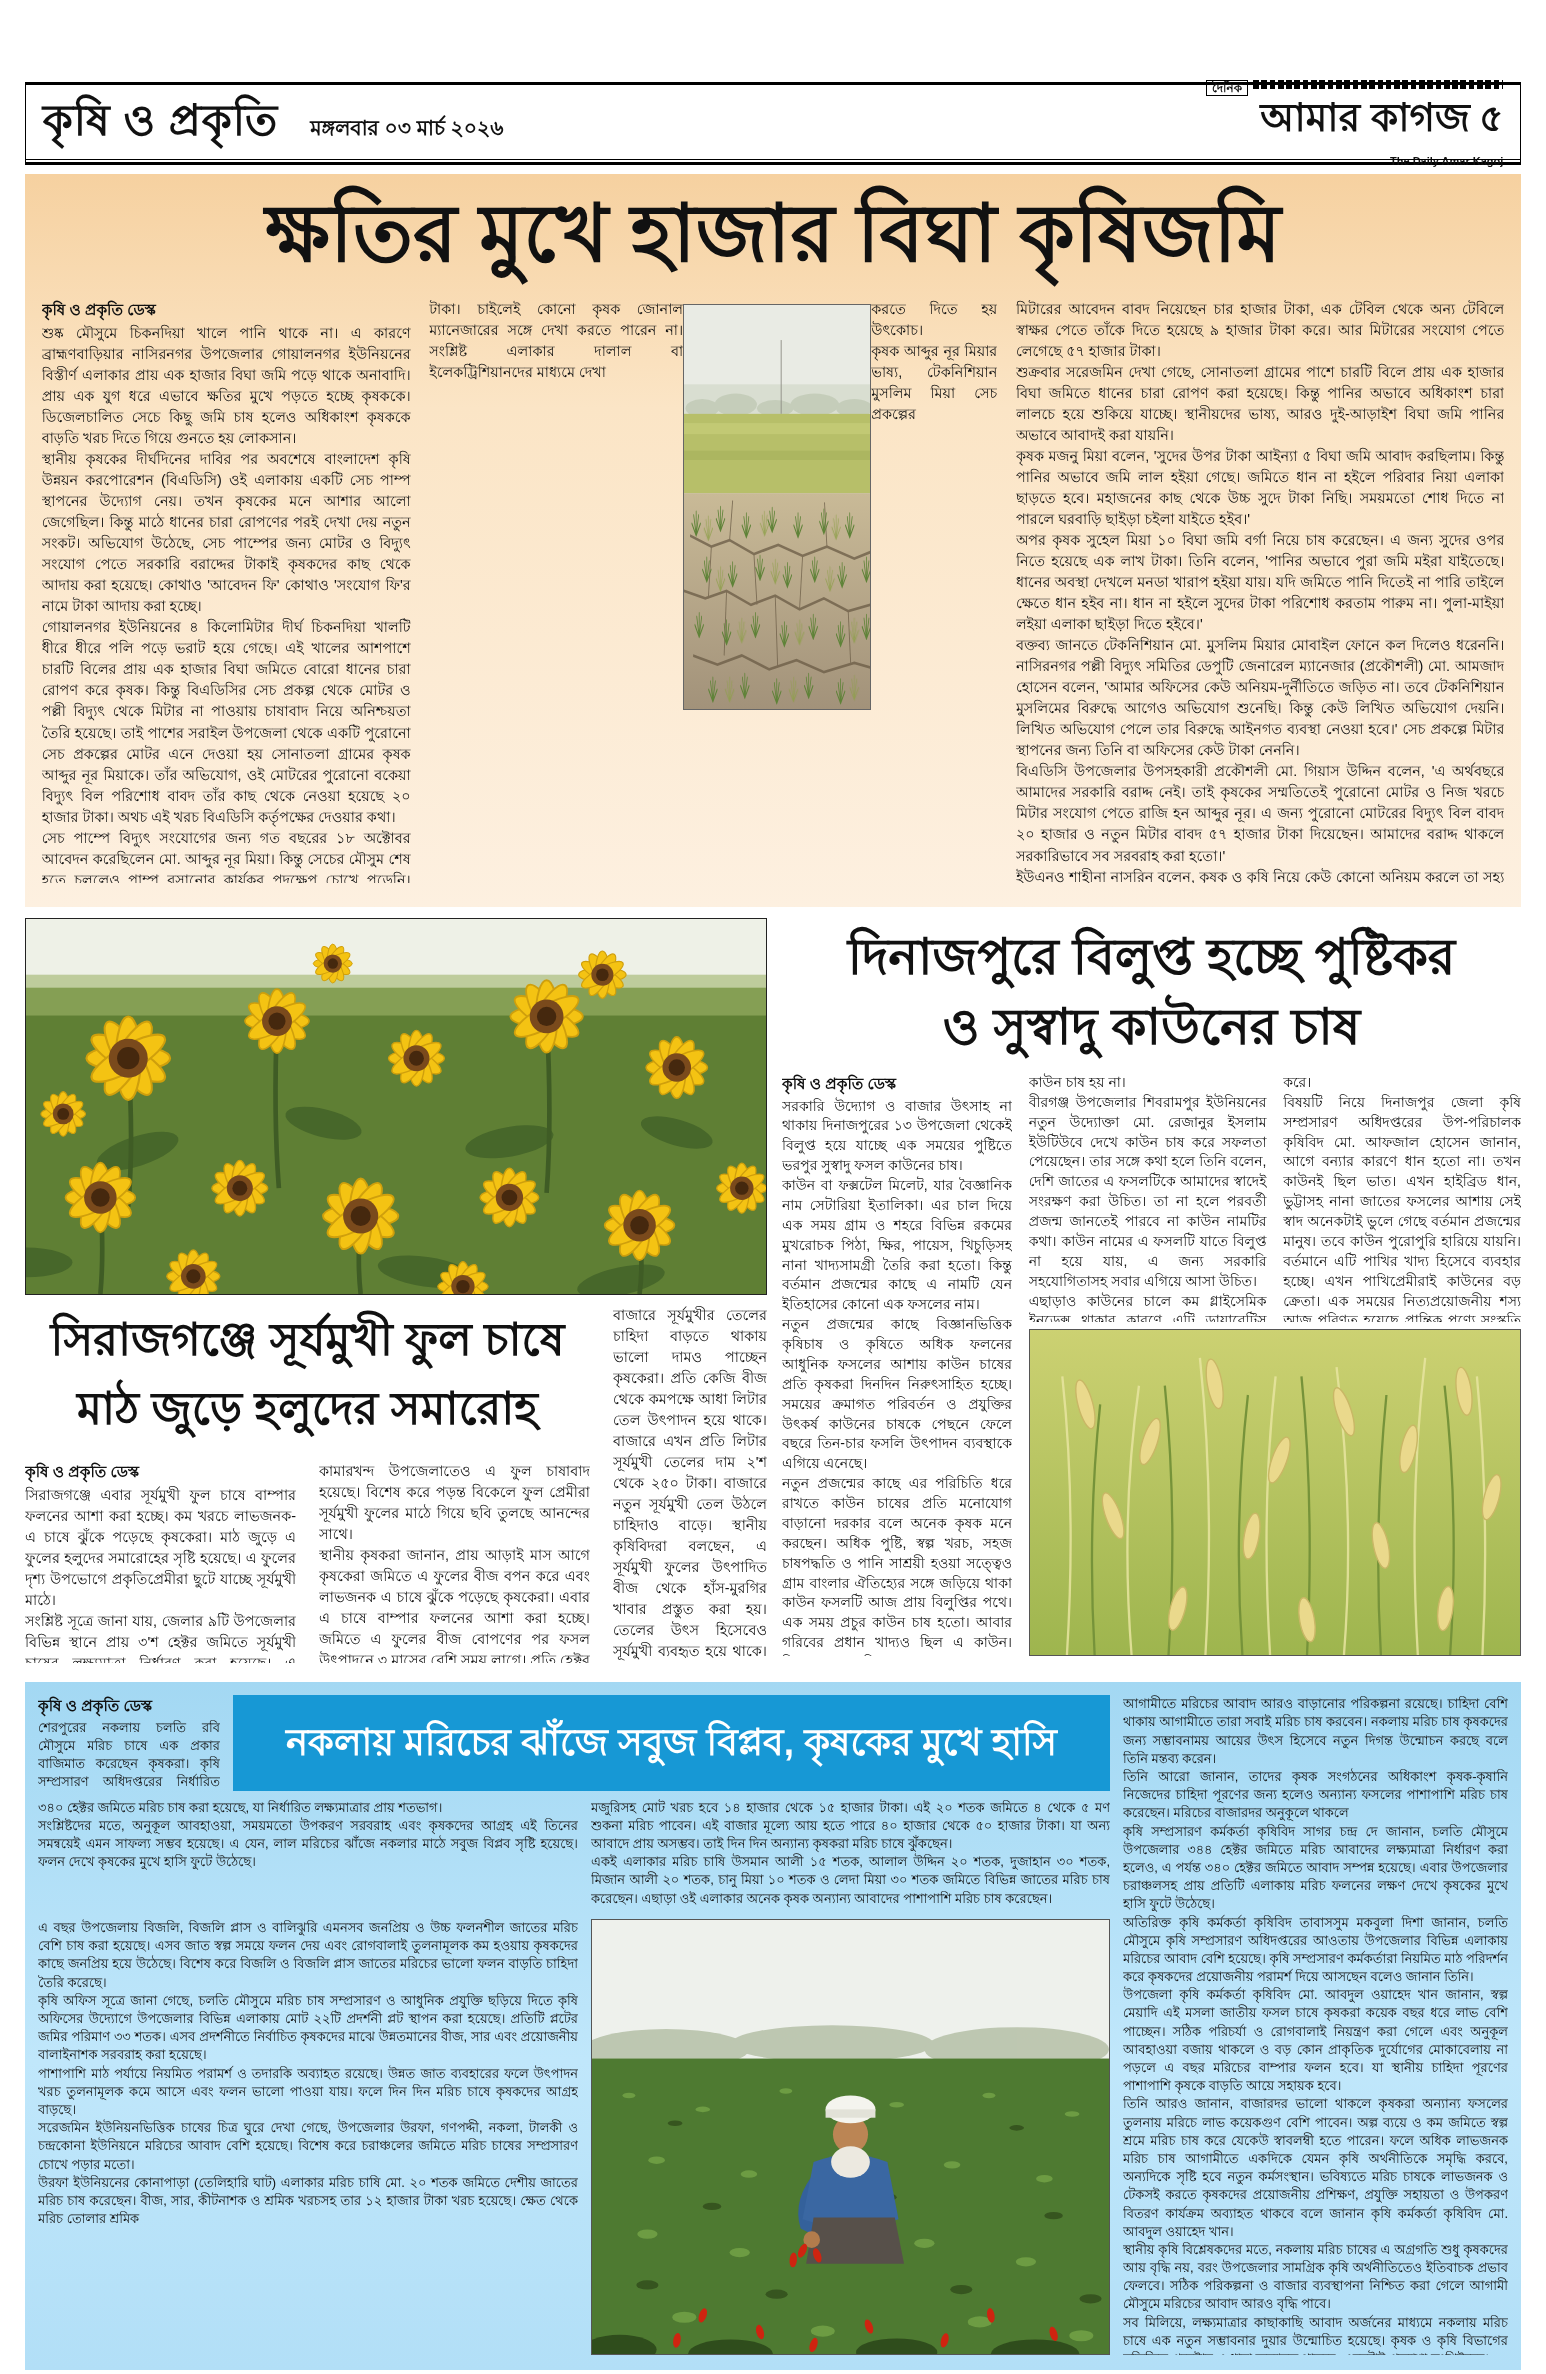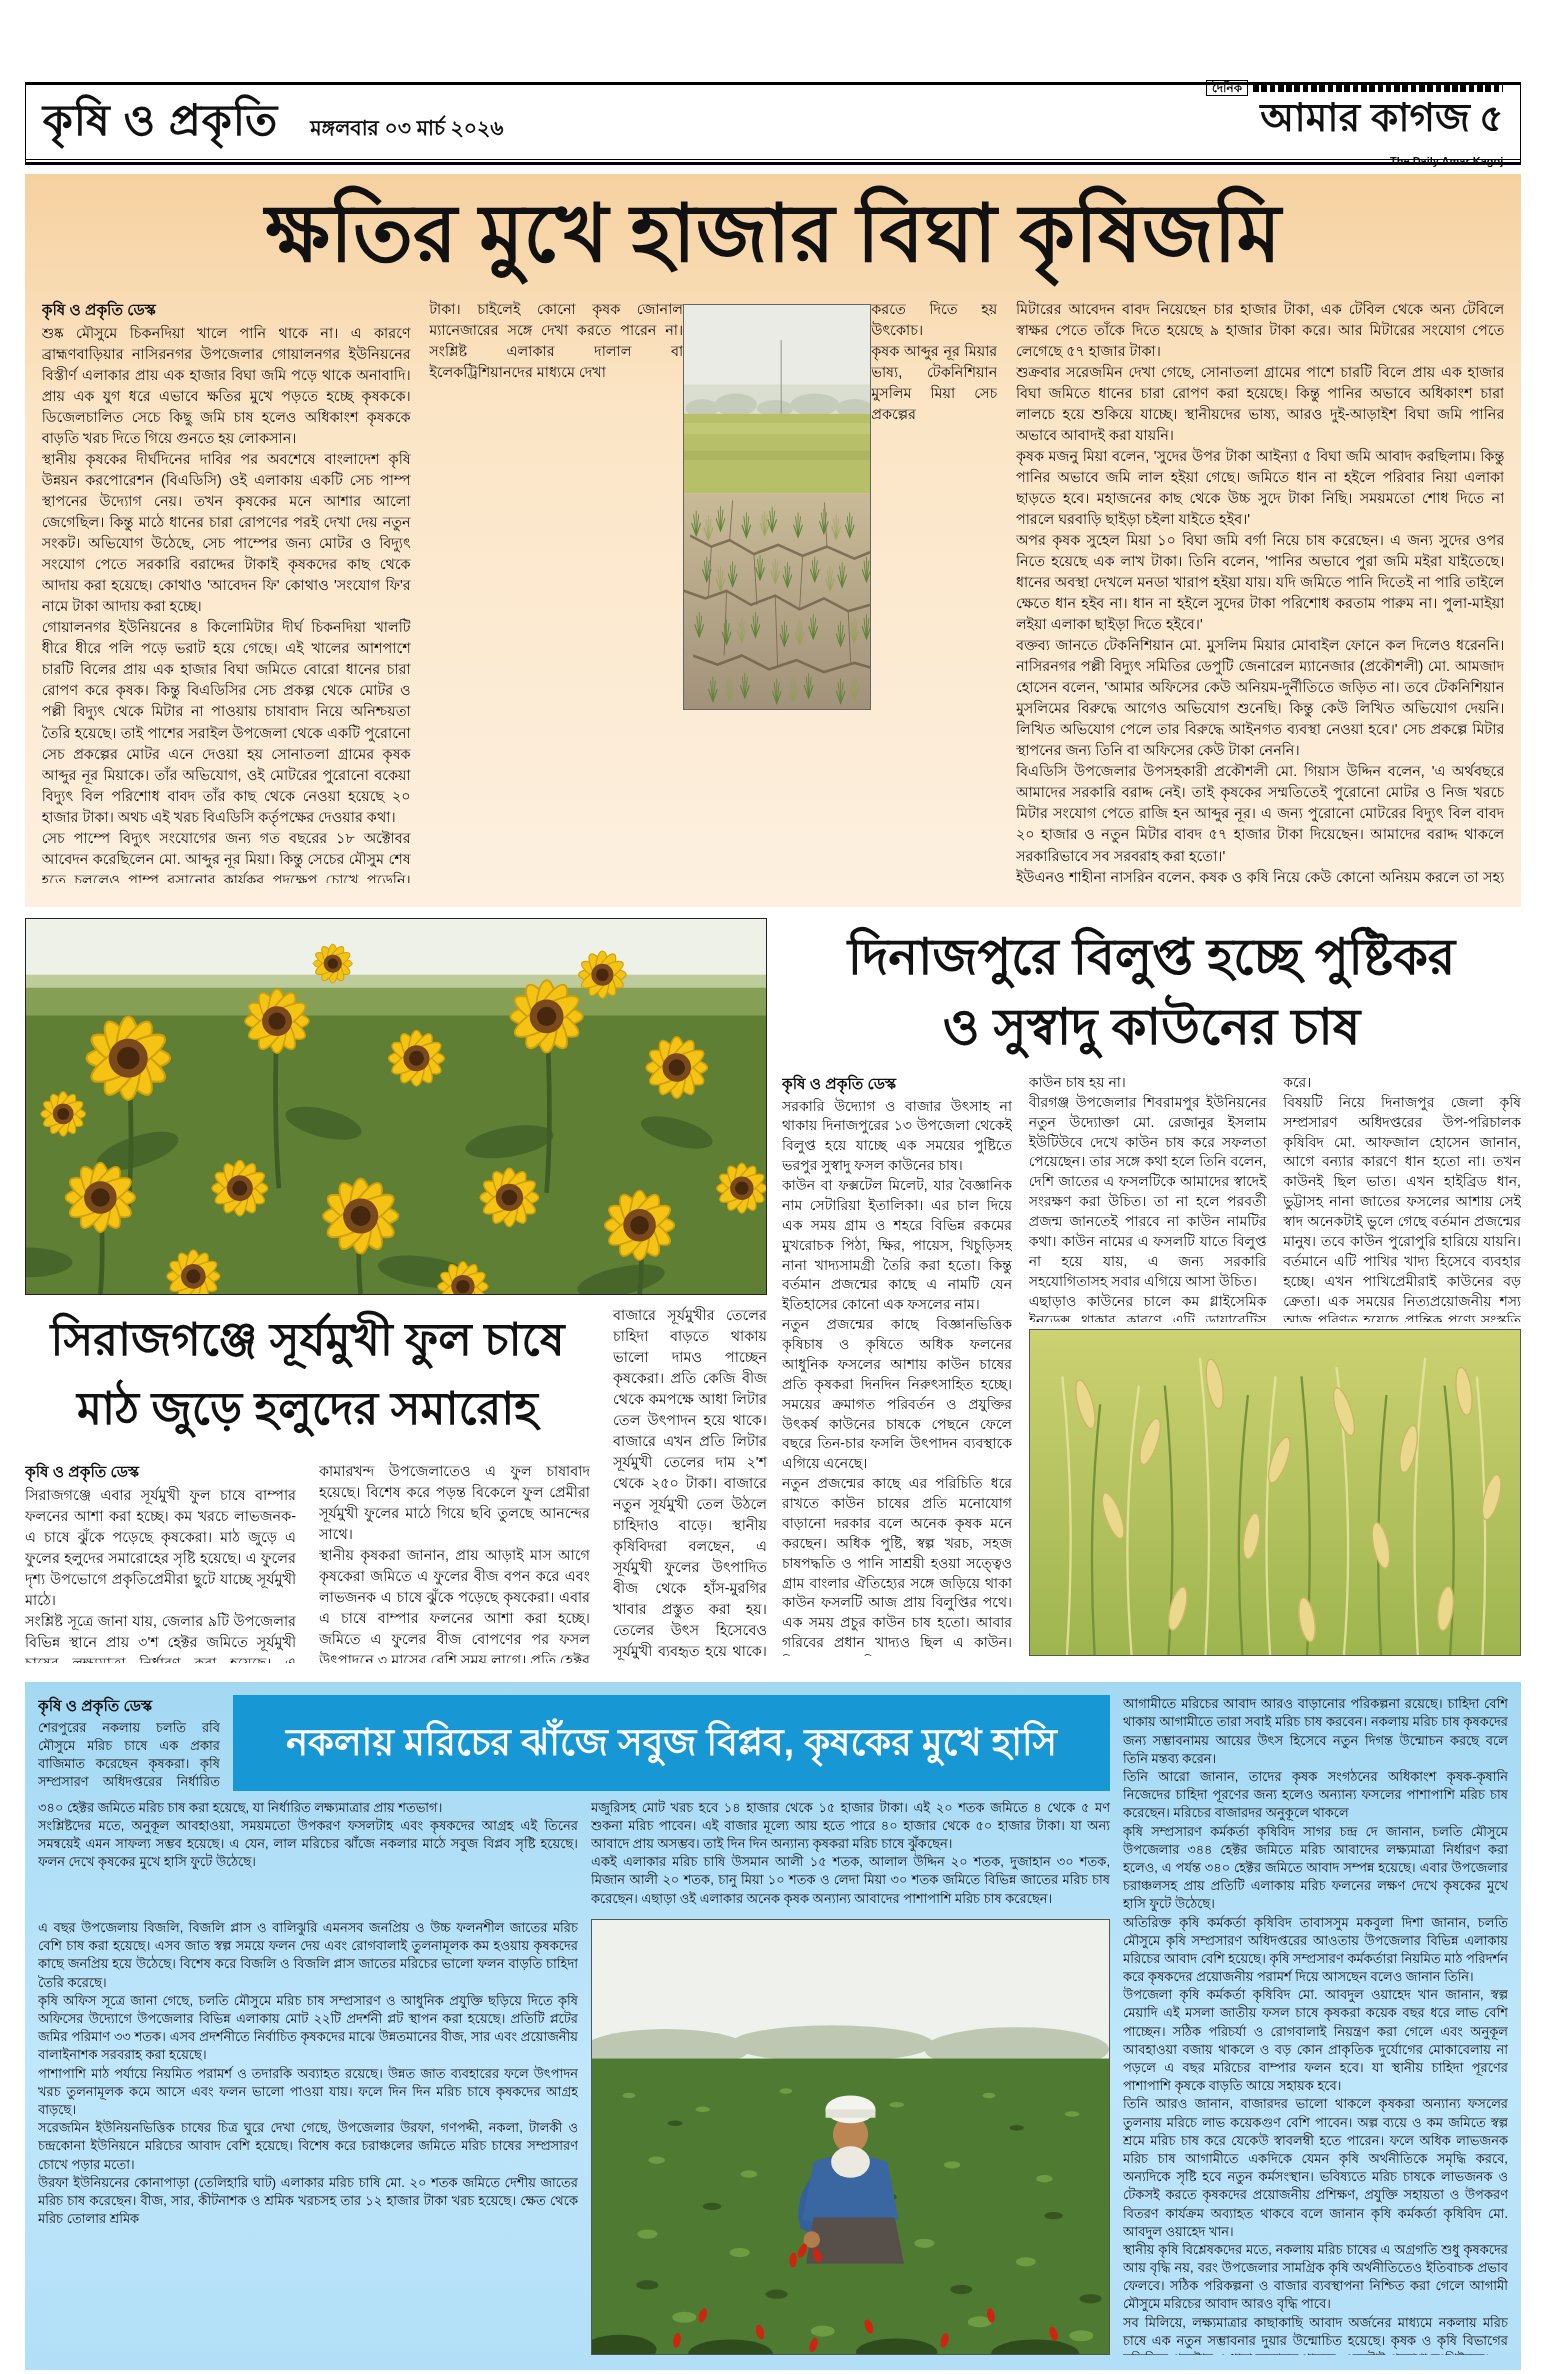--- a/index.html
+++ b/index.html
@@ -8,21 +8,21 @@
   .page{padding:82px 25px 8px}
 
   
   .hdr{height:83px;border:0.9px solid #000;border-top-width:3.7px;border-bottom:3.7px solid #000;
        display:flex;align-items:center;justify-content:space-between;padding:0 16.7px;position:relative}
   .hdr:after{content:"";position:absolute;left:0;right:0;bottom:1.9px;border-bottom:0.9px solid #000}
   .hdr-left{display:flex;align-items:baseline}
   .section-title{font-size:43px;font-weight:800;letter-spacing:0.9px}
   .hdr-date{font-size:20.4px;font-weight:700;margin-left:32px}
   .masthead{text-align:right;line-height:1;width:297px}
-  .mast-top{display:flex;align-items:center;gap:5.6px;margin-bottom:2.8px}
+  .mast-top{display:flex;gap:5.6px;margin-bottom:2.8px}
   .daily-tag{font-size:12px;font-weight:700;border:0.9px solid #000;padding:0.9px 4.6px}
   .mast-zig{flex:1;height:9.3px;background:repeating-linear-gradient(90deg,#000 0 5.6px,transparent 5.6px 8.3px)}
   .mast-row{display:flex;align-items:baseline;justify-content:flex-end;gap:9.3px}
   .mast-name{font-size:39px;font-weight:800}
   .page-num{font-size:37px;font-weight:800}
   .mast-eng{font-size:11px;font-weight:700;margin-top:19px}
 
   
   .byline{font-weight:800;font-size:15.3px;margin-bottom:1.9px}
   .body-text{font-size:14.4px;line-height:1.46;text-align:justify}
@@ -374,21 +374,21 @@
       <div class="a4-intro body-text">
         <div class="byline">কৃষি ও প্রকৃতি ডেস্ক</div>
         <div>
             <p>শেরপুরের নকলায় চলতি রবি মৌসুমে মরিচ চাষে এক প্রকার বাজিমাত করেছেন কৃষকরা। কৃষি সম্প্রসারণ অধিদপ্তরের নির্ধারিত লক্ষ্যমাত্রার বিপরীতে ইতোমধ্যে</p>
           </div>
       </div>
       <div class="a4-head">নকলায় মরিচের ঝাঁজে সবুজ বিপ্লব, কৃষকের মুখে হাসি</div>
       <div class="a4-lw body-text">
         <div>
             <p>৩৪০ হেক্টর জমিতে মরিচ চাষ করা হয়েছে, যা নির্ধারিত লক্ষ্যমাত্রার প্রায় শতভাগ।</p>
-            <p>সংশ্লিষ্টদের মতে, অনুকূল আবহাওয়া, সময়মতো উপকরণ ফসলটাহ এবং কৃষকদের আগ্রহ এই তিনের সমন্বয়েই এমন সাফল্য সম্ভব হয়েছে। এ যেন, লাল মরিচের ঝাঁজে নকলার মাঠে সবুজ বিপ্লব সৃষ্টি হয়েছে। ফলন দেখে কৃষকের মুখে হাসি ফুটে উঠেছে।</p>
+            <p>সংশ্লিষ্টদের মতে, অনুকূল আবহাওয়া, সময়মতো উপকরণ সরবরাহ এবং কৃষকদের আগ্রহ এই তিনের সমন্বয়েই এমন সাফল্য সম্ভব হয়েছে। এ যেন, লাল মরিচের ঝাঁজে নকলার মাঠে সবুজ বিপ্লব সৃষ্টি হয়েছে। ফলন দেখে কৃষকের মুখে হাসি ফুটে উঠেছে।</p>
           </div>
       </div>
       <div class="a4-mid body-text">
         <div>
             <p>মজুরিসহ মোট খরচ হবে ১৪ হাজার থেকে ১৫ হাজার টাকা। এই ২০ শতক জমিতে ৪ থেকে ৫ মণ শুকনা মরিচ পাবেন। এই বাজার মূল্যে আয় হতে পারে ৪০ হাজার থেকে ৫০ হাজার টাকা। যা অন্য আবাদে প্রায় অসম্ভব। তাই দিন দিন অন্যান্য কৃষকরা মরিচ চাষে ঝুঁকছেন।</p>
             <p>একই এলাকার মরিচ চাষি উসমান আলী ১৫ শতক, আলাল উদ্দিন ২০ শতক, দুজাহান ৩০ শতক, মিজান আলী ২০ শতক, চানু মিয়া ১০ শতক ও লেদা মিয়া ৩০ শতক জমিতে বিভিন্ন জাতের মরিচ চাষ করেছেন। এছাড়া ওই এলাকার অনেক কৃষক অন্যান্য আবাদের পাশাপাশি মরিচ চাষ করেছেন।</p>
           </div>
       </div>
       <div class="a4-ll body-text">
         <div>

